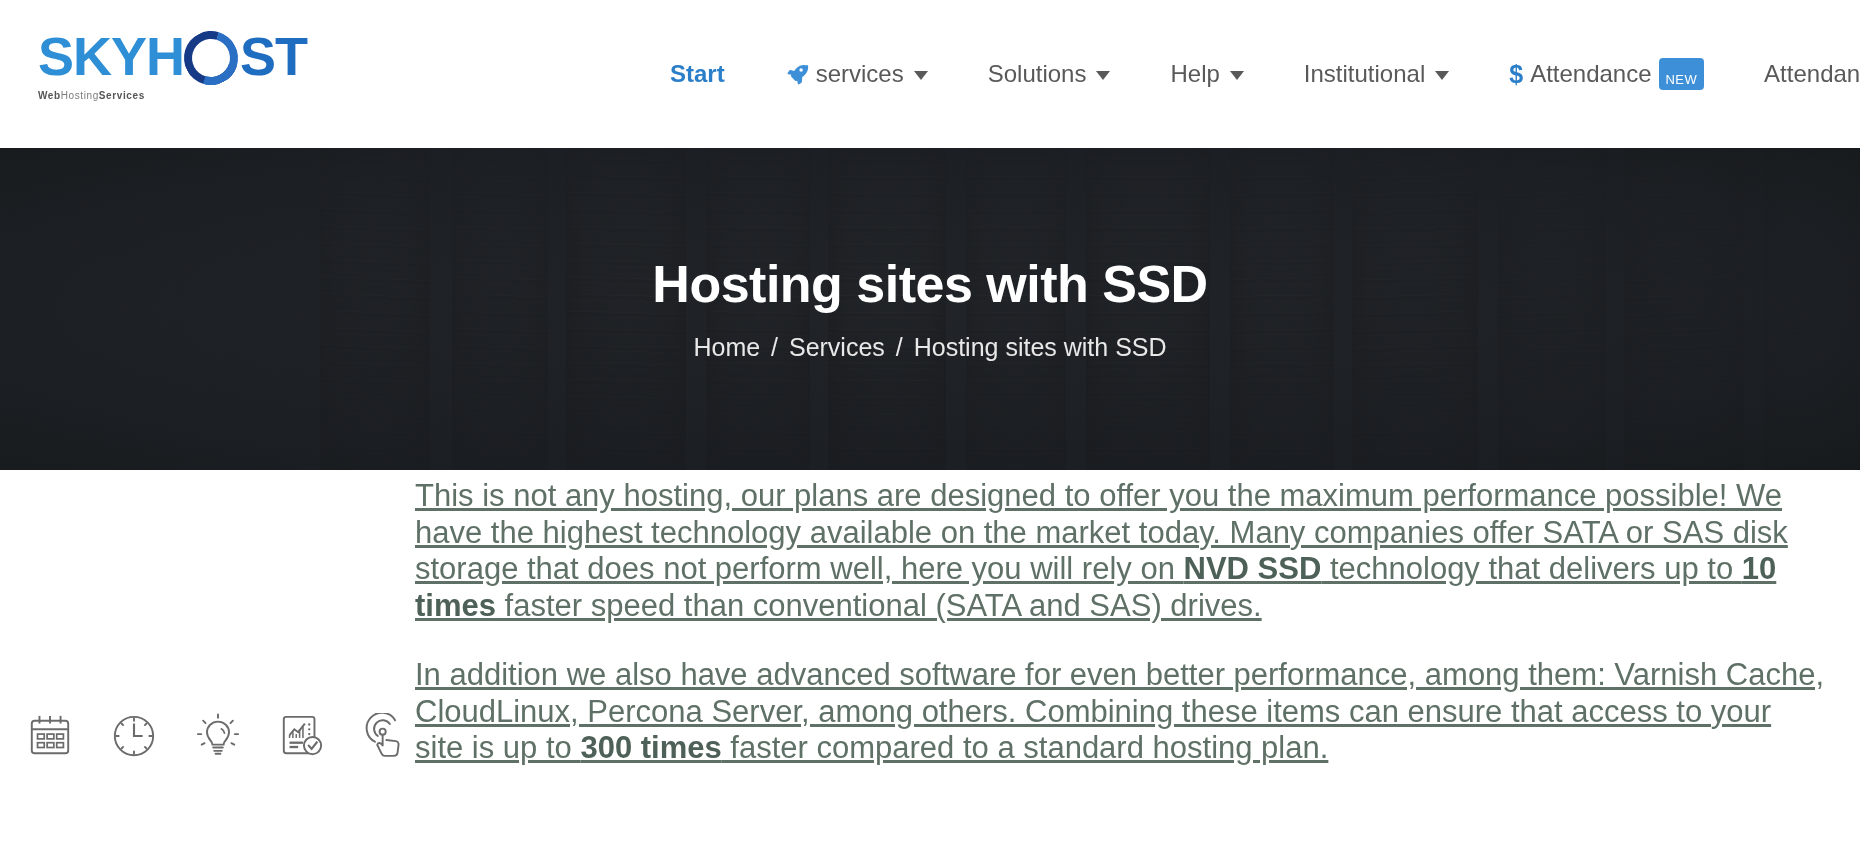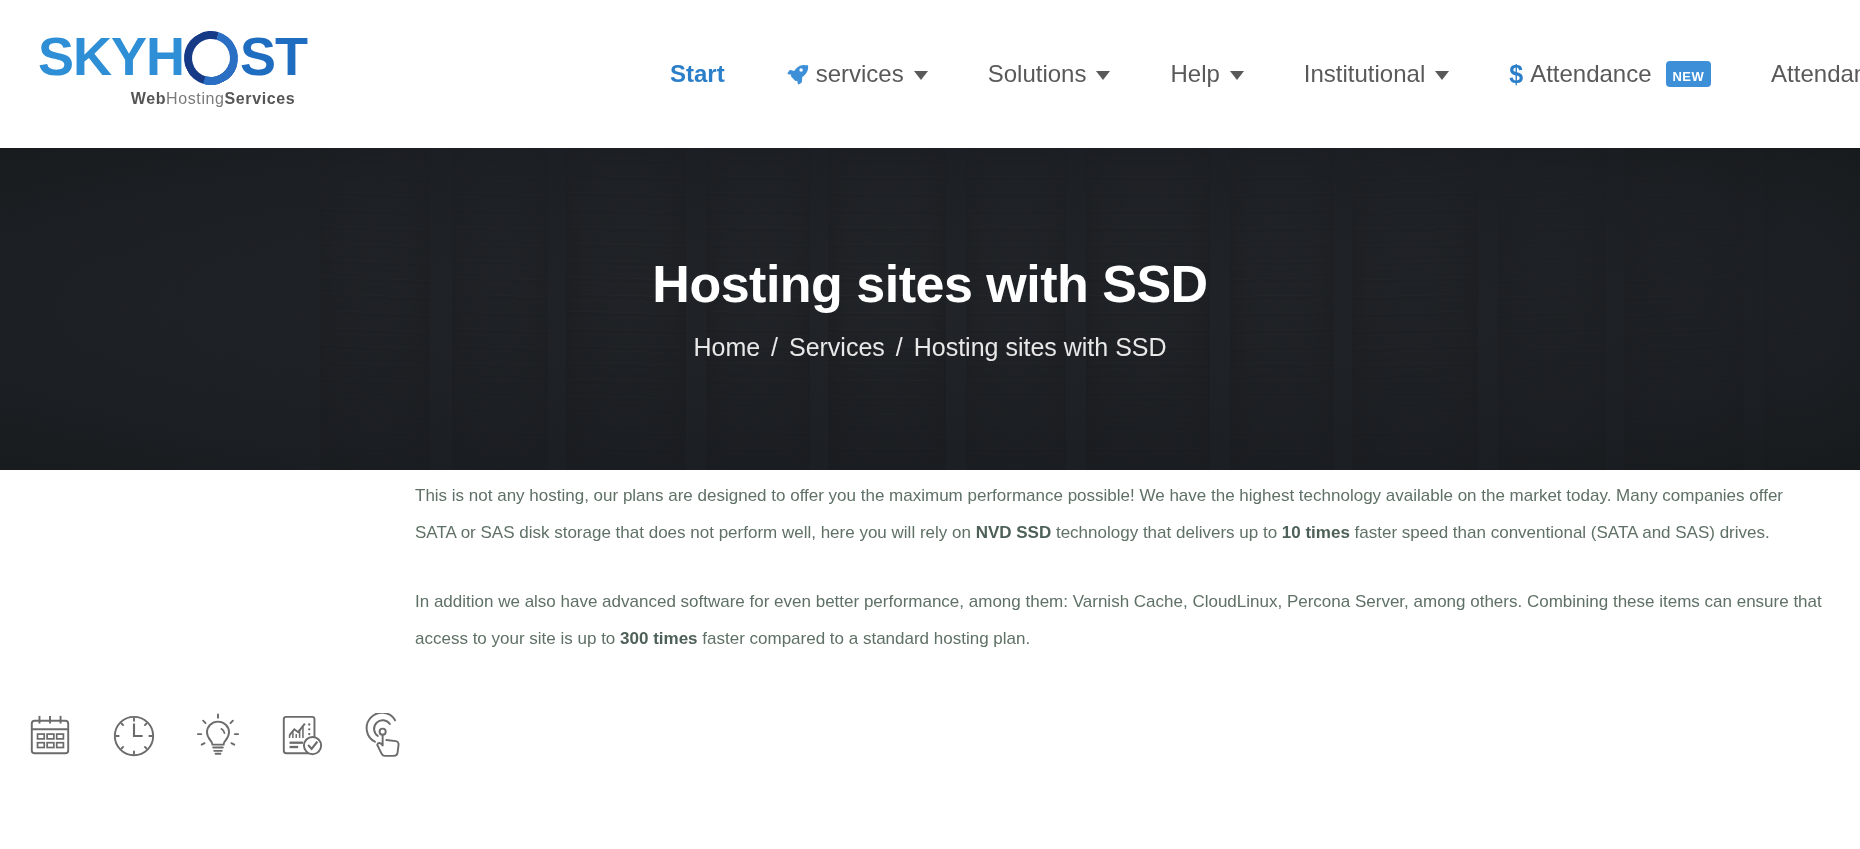--- a/index.html
+++ b/index.html
@@ -67,26 +67,25 @@
     width: 54px; height: 54px;
     border: 8px solid #2a6fc4;
     border-radius: 50%;
     border-left-color: transparent;
     border-top-color: transparent;
     transform: rotate(-28deg);
   }
   .lg-st { color: #1f6dc0; margin-top: 8px; }
   .logo-tagline {
     margin-top: 2px;
-    font-size: 16px;
+    font-size: 10px;
     letter-spacing: 0.6px;
     color: #7b7b7b;
     font-weight: 400;
     white-space: nowrap;
-    text-align: center;
   }
   .logo-tagline b { color: #555555; font-weight: 700; }
 
   
   .main-nav {
     position: absolute;
     left: 648px;
     top: 0;
     height: 148px;
     display: flex;
@@ -124,25 +123,24 @@
     color: #2b7fc9;
     font-weight: 700;
     font-size: 25px;
     line-height: 1;
   }
   .badge-new {
     display: inline-block;
     background: #3d8fd8;
     color: #ffffff;
     font-size: 13px;
-    font-weight: 700;
+    font-weight: 400;
     letter-spacing: 0.4px;
-    padding: 9px 7px 4px;
+    padding: 15px 7px 4px;
     border-radius: 4px;
-    margin-left: 7px;
     line-height: 1;
   }
 
   
   .hero {
     position: relative;
     width: 1860px;
     height: 322px;
     background-color: #a16207;
     overflow: hidden;
@@ -238,24 +236,25 @@
     justify-content: center;
   }
   .copy-col {
     position: absolute;
     left: 415px;
     top: 8px;
     width: 1412px;
   }
   .copy-col p {
     margin: 0 0 33px 0;
-    font-size: 17px;
+    font-size: 31px;
     line-height: 36.5px;
     color: #5f7166;
     font-weight: 400;
+    text-decoration: underline;
   }
   .copy-col p b { font-weight: 700; color: #4e6158; }
 
   .mini-icons {
     position: absolute;
     left: 24px;
     top: 240px;
     display: flex;
     align-items: center;
     gap: 32px;

